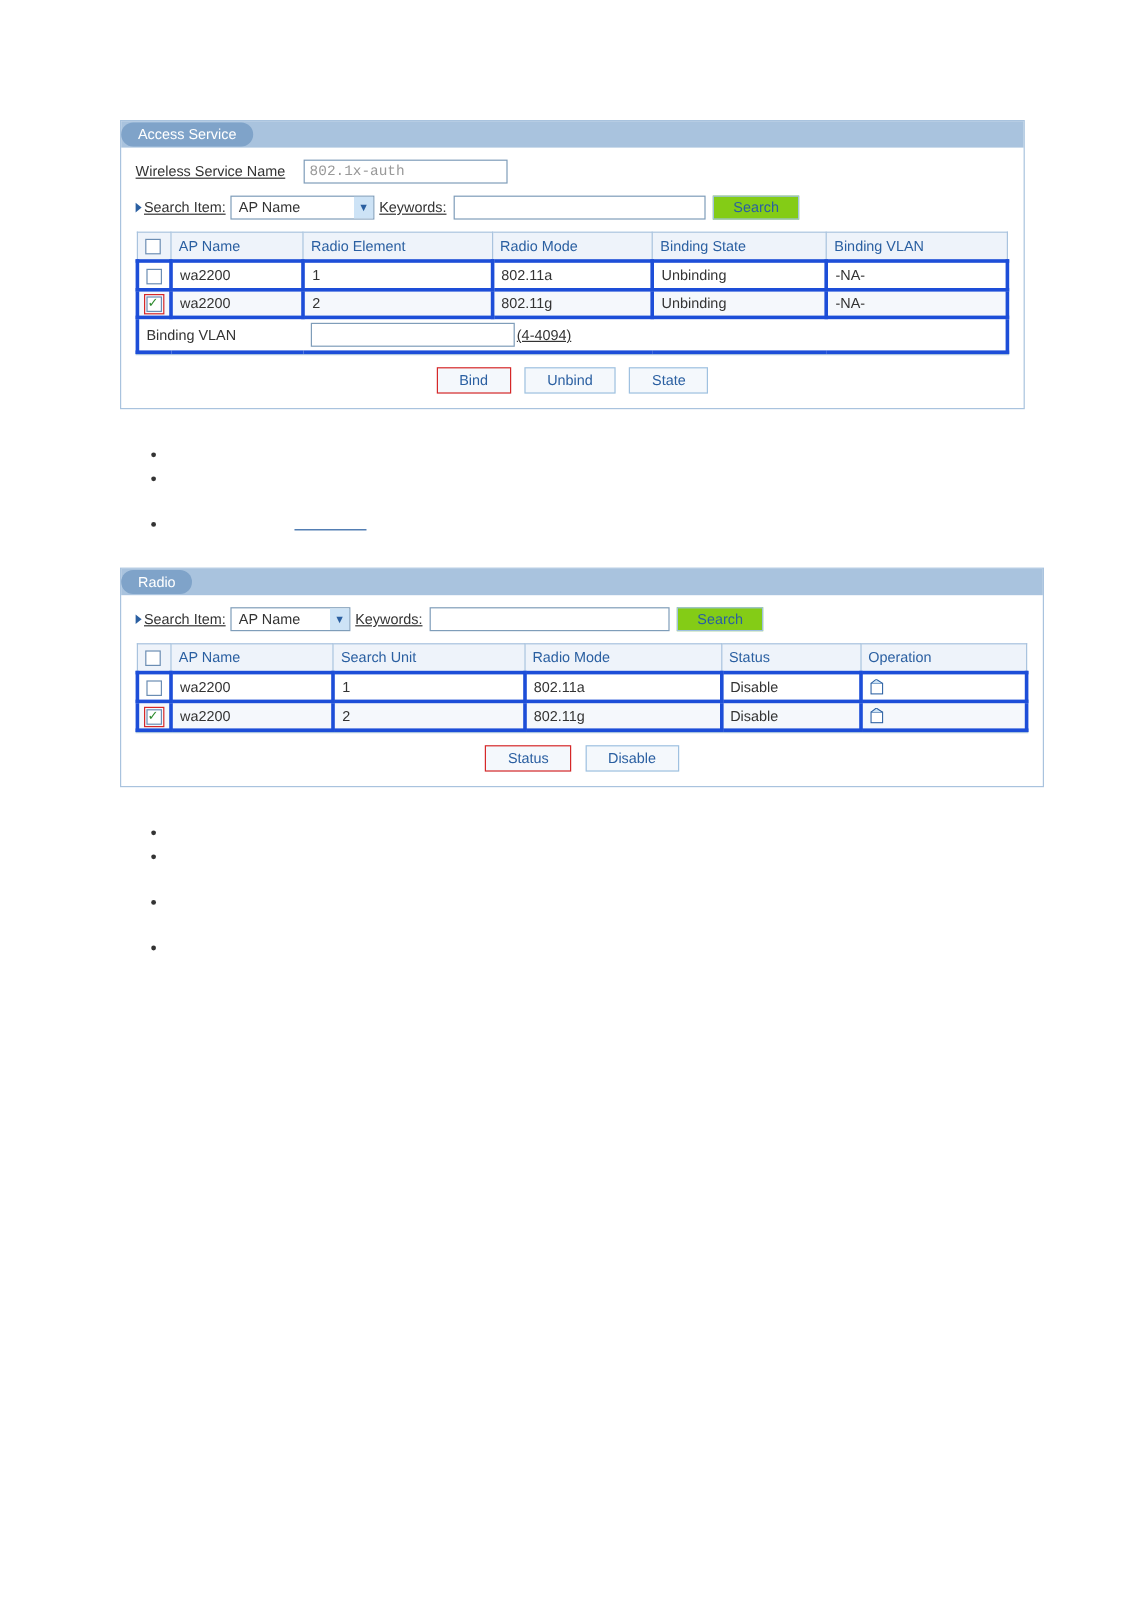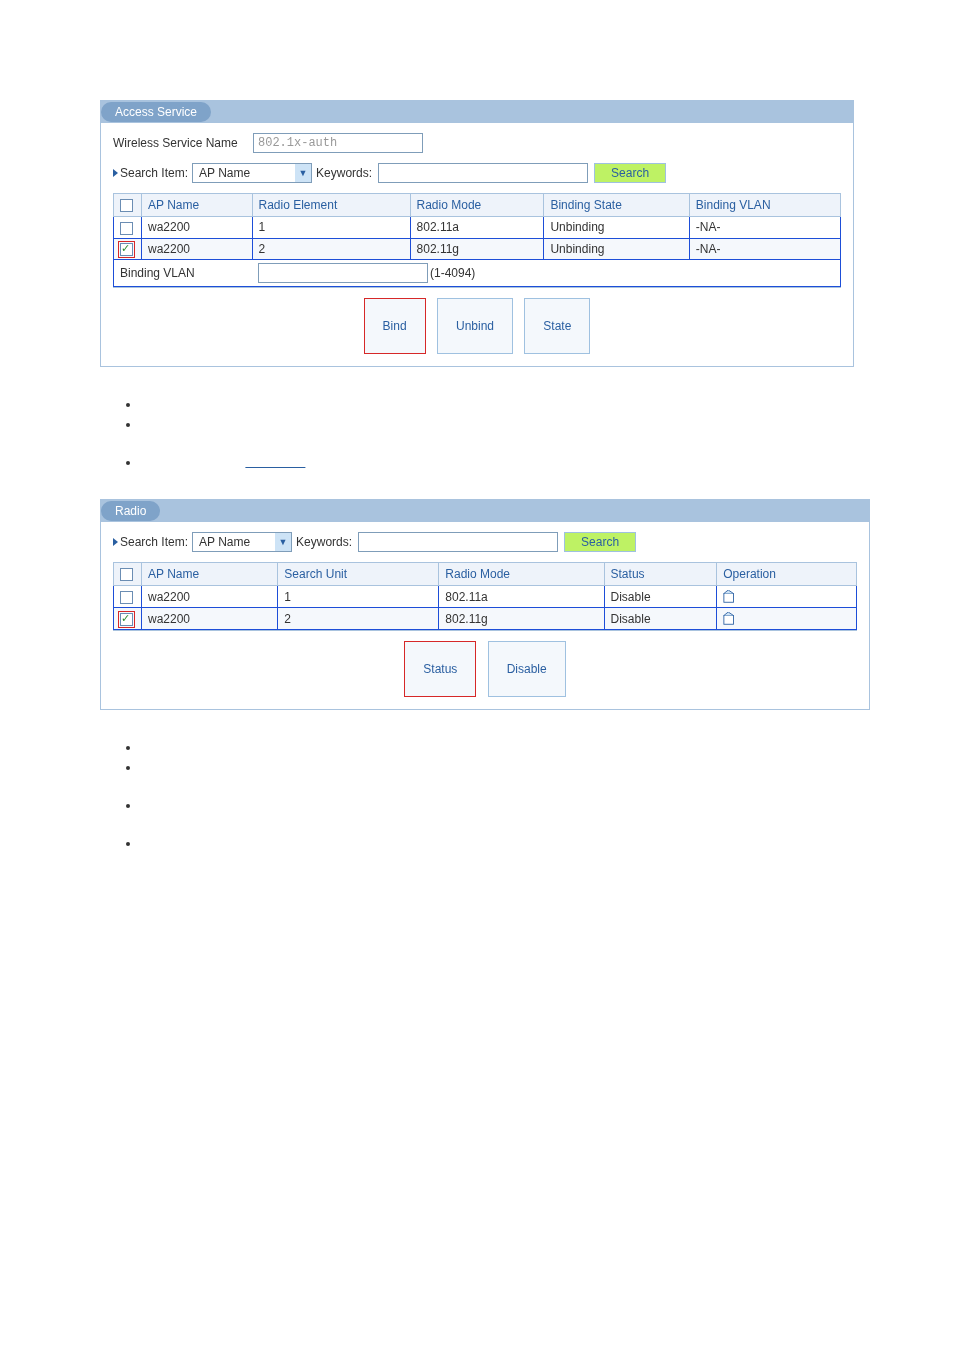--- a/index.html
+++ b/index.html
@@ -39,20 +39,21 @@
     padding: 10px 12px 0 12px;
   }
   .row {
     display: flex;
     align-items: center;
     margin-bottom: 10px;
   }
   .label {
     font-size: 12px;
     color: #333;
+    text-decoration: underline;
   }
   .input-text {
     border: 1px solid #7f9db9;
     height: 20px;
     padding: 1px 4px;
     font-size: 12px;
     color: #999;
     background: #fff;
   }
   .select-box {
@@ -78,42 +79,42 @@
   }
   .triangle-right {
     display: inline-block;
     width: 0; height: 0;
     border-top: 4px solid transparent;
     border-bottom: 4px solid transparent;
     border-left: 5px solid #2a5fa1;
     margin-right: 2px;
   }
   .search-btn {
-    background: #bef264;
+    background: #84cc16;
     border: 1px solid #9fc1e0;
     color: #2a5fa1;
     font-size: 12px;
     padding: 2px 16px;
     cursor: pointer;
   }
   table.grid {
     width: 100%;
     border-collapse: collapse;
     font-size: 12px;
   }
   table.grid th {
     background: #eef3fa;
     color: #2a5fa1;
     font-weight: normal;
     border: 1px solid #a9c3de;
     padding: 4px 6px;
     text-align: left;
   }
   table.grid td {
-    border: 1px solid #1d4ed8;
+    border: 3px solid #1d4ed8;
     padding: 3px 6px;
     background: #fff;
   }
   table.grid tr.alt td {
     background: #f5f8fc;
   }
   .cb {
     width: 13px;
     height: 13px;
     border: 1px solid #6b8db3;
@@ -134,21 +135,21 @@
     outline: 1px solid #d62828;
     outline-offset: 1px;
   }
   .action-row {
     text-align: center;
     padding: 10px 0 12px 0;
     border-top: 1px solid #a9c3de;
   }
   .btn {
     font-size: 12px;
-    padding: 20px 18px;
+    padding: 3px 18px;
     border: 1px solid #9fc1e0;
     background: #f4f8fc;
     color: #2a5fa1;
     cursor: pointer;
     margin: 0 4px;
   }
   .btn-primary {
     border: 1px solid #d62828;
   }
   .bullet-list {
@@ -224,21 +225,21 @@
           <td>2</td>
           <td>802.11g</td>
           <td>Unbinding</td>
           <td>-NA-</td>
         </tr>
         <tr class="binding-row">
           <td colspan="2" style="border-right:none;">Binding VLAN</td>
           <td colspan="4" style="border-left:none;">
             <div class="vlan-input-wrap">
               <input class="input-text" style="width: 170px;" value="">
-              <span class="label" style="margin-left:2px;">(1-4094)</span>
+              <span class="label" style="margin-left:2px;">(4-4094)</span>
             </div>
           </td>
         </tr>
       </tbody>
     </table>
     <div class="action-row">
       <button class="btn btn-primary">Bind</button>
       <button class="btn">Unbind</button>
       <button class="btn">State</button>
     </div>

